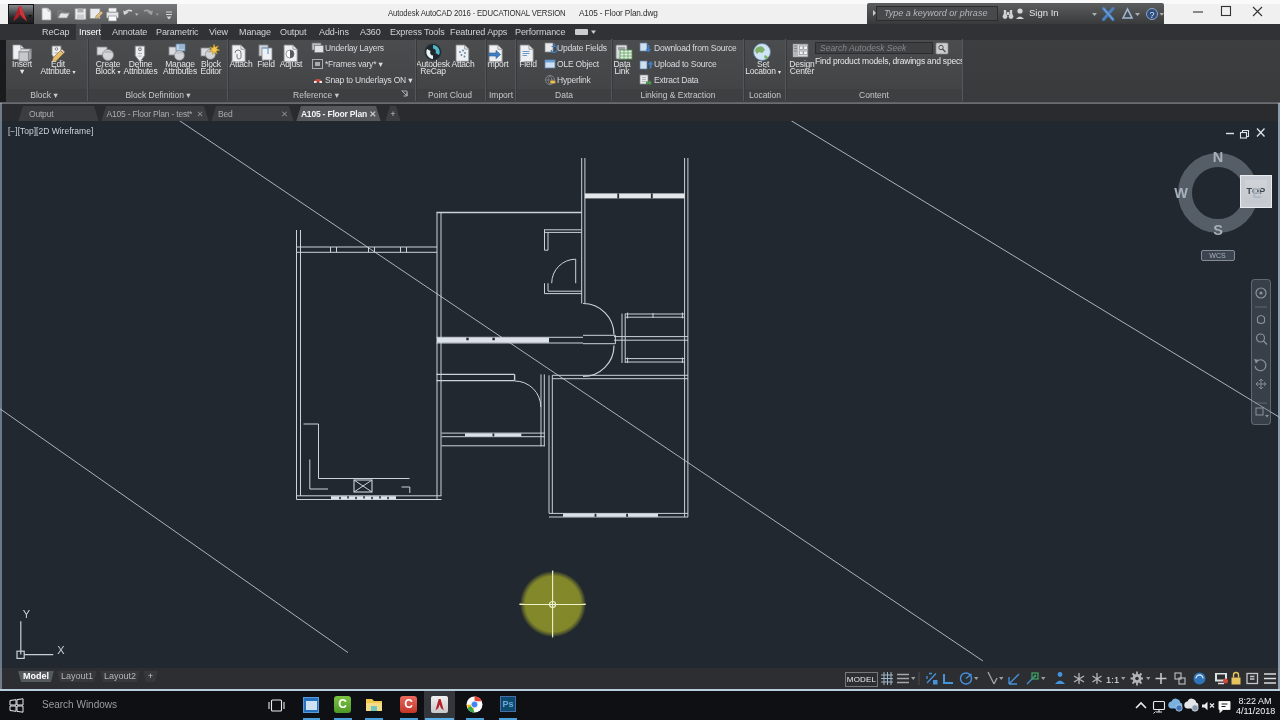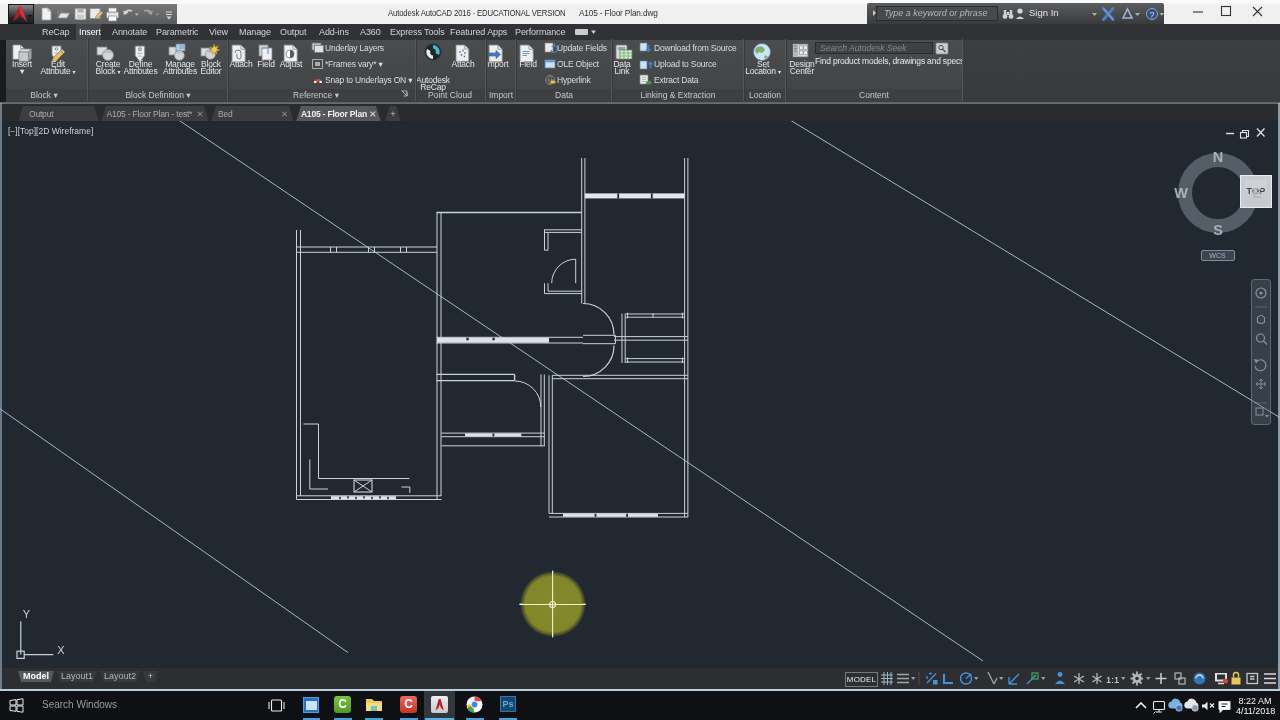--- a/index.html
+++ b/index.html
@@ -327,21 +327,21 @@
 
   <div class="biglabel" style="left:2px;top:20.5px;width:40px;">Insert<br>▾</div>
   <div class="biglabel" style="left:33px;top:20.5px;width:50px;">Edit<br>Attribute <span style="font-size:6px;">▾</span></div>
   <div class="biglabel" style="left:78px;top:20.5px;width:60px;">Create<br>Block <span style="font-size:6px;">▾</span></div>
   <div class="biglabel" style="left:110px;top:20.5px;width:61px;">Define<br>Attributes</div>
   <div class="biglabel" style="left:150px;top:20.5px;width:60px;">Manage<br>Attributes</div>
   <div class="biglabel" style="left:186px;top:20.5px;width:50px;">Block<br>Editor</div>
   <div class="biglabel" style="left:221px;top:20.5px;width:40px;">Attach</div>
   <div class="biglabel" style="left:251px;top:20.5px;width:30px;">Field</div>
   <div class="biglabel" style="left:276px;top:20.5px;width:30px;">Adjust</div>
-  <div class="biglabel" style="left:408px;top:20.5px;width:50px;margin-top:16px;">Autodesk<br>ReCap</div>
+  <div class="biglabel" style="left:408px;top:20.5px;width:50px;">Autodesk<br>ReCap</div>
   <div class="biglabel" style="left:443px;top:20.5px;width:40px;">Attach</div>
   <div class="biglabel" style="left:477px;top:20.5px;width:40px;">Import</div>
   <div class="biglabel" style="left:508px;top:20.5px;width:40px;">Field</div>
   <div class="biglabel" style="left:602px;top:20.5px;width:40px;">Data<br>Link</div>
   <div class="biglabel" style="left:738px;top:20.5px;width:50px;">Set<br>Location <span style="font-size:6px;">▾</span></div>
   <div class="biglabel" style="left:777px;top:20.5px;width:50px;">Design<br>Center</div>
 
   <span class="smalltext" style="left:325px;top:3px;">Underlay Layers</span>
   <span class="smalltext" style="left:325px;top:19px;">*Frames vary* ▾</span>
   <span class="smalltext" style="left:325px;top:35px;">Snap to Underlays ON ▾</span>

